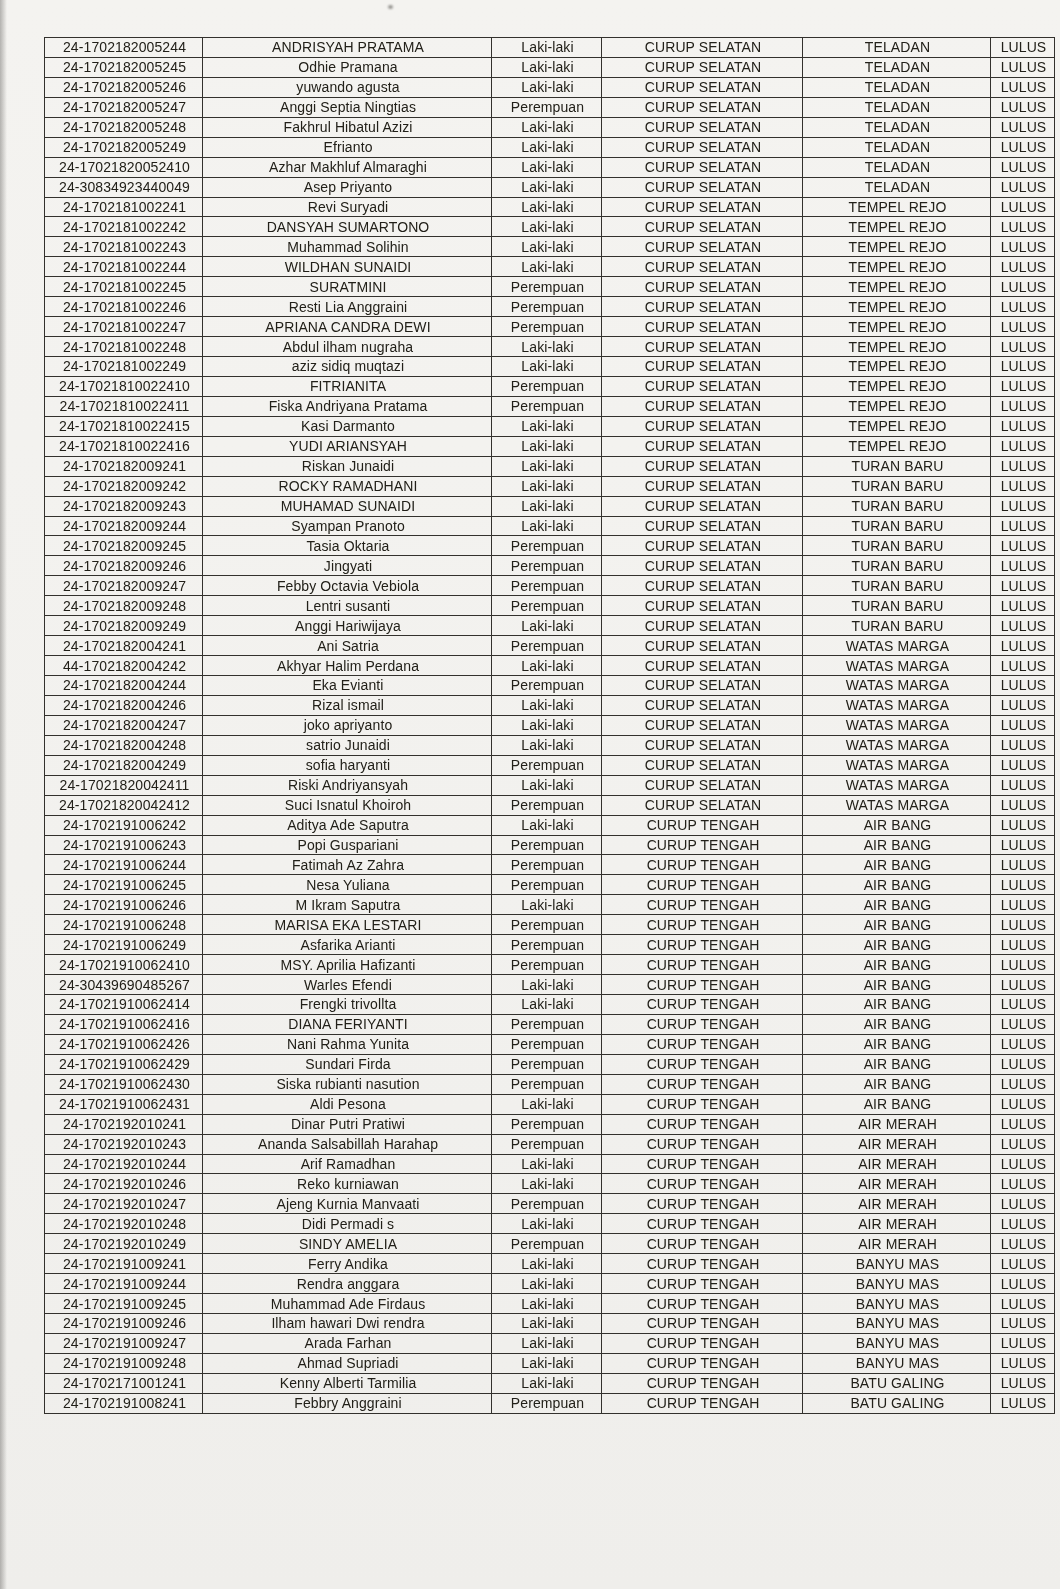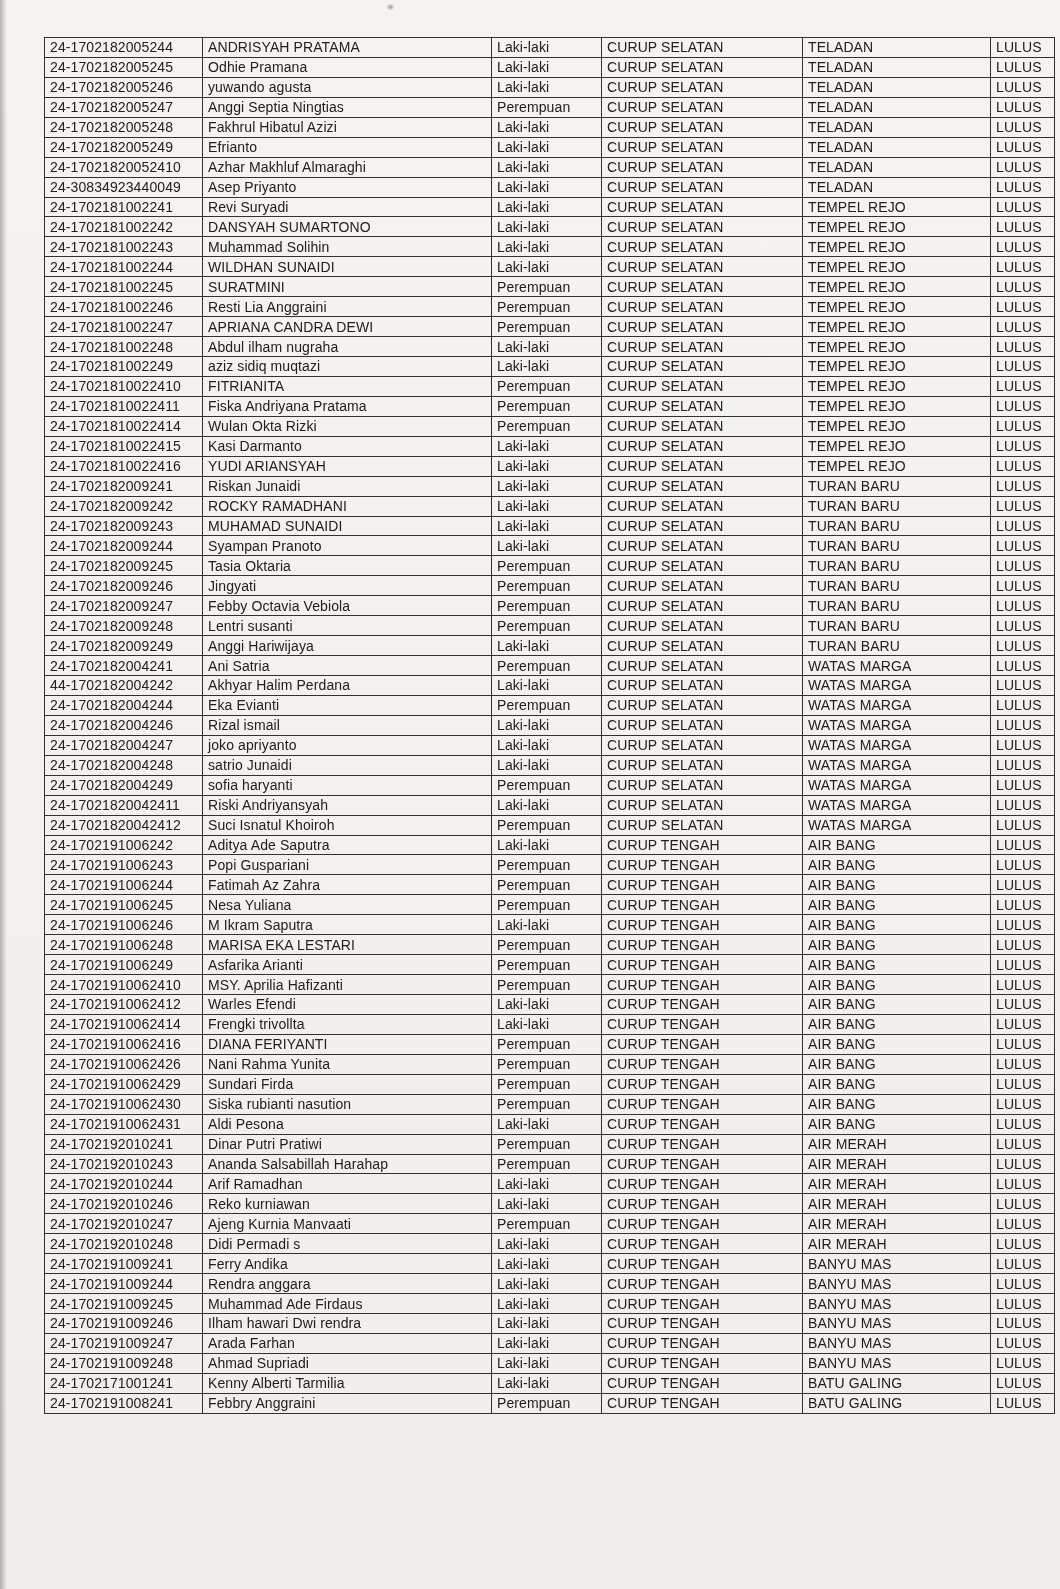--- a/index.html
+++ b/index.html
@@ -30,20 +30,21 @@
     border-radius: 50%;
     filter: blur(1px);
   }
   table.scan-table {
     position: absolute;
     left: 44px;
     top: 37px;
     width: 986px;
     border-collapse: collapse;
     table-layout: fixed;
+    text-align: center;
   }
   table.scan-table tr {
     height: 19.95px;
   }
   table.scan-table td {
     border: 1.6px solid #33312d;
     padding: 0 3px 0 5px;
     font-size: 14px;
     line-height: 1;
     color: #222019;
@@ -214,28 +215,20 @@
       </tr>
       <tr>
         <td class="col-id">24-17021810022411</td>
         <td class="col-name">Fiska Andriyana Pratama</td>
         <td class="col-gender">Perempuan</td>
         <td class="col-district">CURUP SELATAN</td>
         <td class="col-village">TEMPEL REJO</td>
         <td class="col-status">LULUS</td>
       </tr>
       <tr>
-        <td class="col-id">24-17021810022414</td>
-        <td class="col-name">Wulan Okta Rizki</td>
-        <td class="col-gender">Perempuan</td>
-        <td class="col-district">CURUP SELATAN</td>
-        <td class="col-village">TEMPEL REJO</td>
-        <td class="col-status">LULUS</td>
-      </tr>
-      <tr>
         <td class="col-id">24-17021810022415</td>
         <td class="col-name">Kasi Darmanto</td>
         <td class="col-gender">Laki-laki</td>
         <td class="col-district">CURUP SELATAN</td>
         <td class="col-village">TEMPEL REJO</td>
         <td class="col-status">LULUS</td>
       </tr>
       <tr>
         <td class="col-id">24-17021810022416</td>
         <td class="col-name">YUDI ARIANSYAH</td>
@@ -446,21 +439,21 @@
       </tr>
       <tr>
         <td class="col-id">24-17021910062410</td>
         <td class="col-name">MSY. Aprilia Hafizanti</td>
         <td class="col-gender">Perempuan</td>
         <td class="col-district">CURUP TENGAH</td>
         <td class="col-village">AIR BANG</td>
         <td class="col-status">LULUS</td>
       </tr>
       <tr>
-        <td class="col-id">24-17021910062412</td>
+        <td class="col-id">24-30439690485267</td>
         <td class="col-name">Warles Efendi</td>
         <td class="col-gender">Laki-laki</td>
         <td class="col-district">CURUP TENGAH</td>
         <td class="col-village">AIR BANG</td>
         <td class="col-status">LULUS</td>
       </tr>
       <tr>
         <td class="col-id">24-17021910062414</td>
         <td class="col-name">Frengki trivollta</td>
         <td class="col-gender">Laki-laki</td>
@@ -545,20 +538,28 @@
         <td class="col-name">Ajeng Kurnia Manvaati</td>
         <td class="col-gender">Perempuan</td>
         <td class="col-district">CURUP TENGAH</td>
         <td class="col-village">AIR MERAH</td>
         <td class="col-status">LULUS</td>
       </tr>
       <tr>
         <td class="col-id">24-1702192010248</td>
         <td class="col-name">Didi Permadi s</td>
         <td class="col-gender">Laki-laki</td>
+        <td class="col-district">CURUP TENGAH</td>
+        <td class="col-village">AIR MERAH</td>
+        <td class="col-status">LULUS</td>
+      </tr>
+      <tr>
+        <td class="col-id">24-1702192010249</td>
+        <td class="col-name">SINDY AMELIA</td>
+        <td class="col-gender">Perempuan</td>
         <td class="col-district">CURUP TENGAH</td>
         <td class="col-village">AIR MERAH</td>
         <td class="col-status">LULUS</td>
       </tr>
       <tr>
         <td class="col-id">24-1702191009241</td>
         <td class="col-name">Ferry Andika</td>
         <td class="col-gender">Laki-laki</td>
         <td class="col-district">CURUP TENGAH</td>
         <td class="col-village">BANYU MAS</td>

